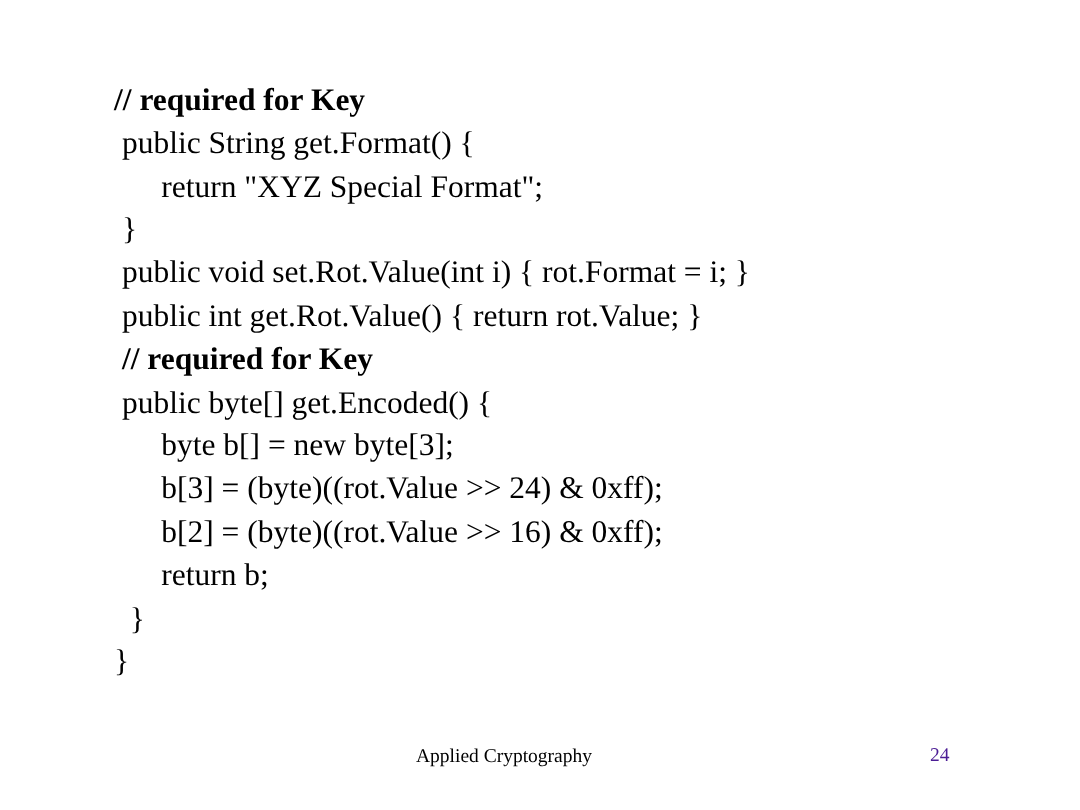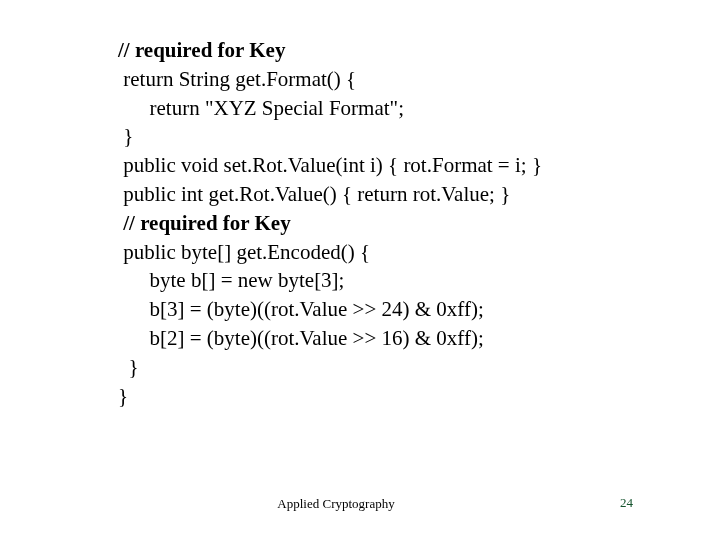--- a/index.html
+++ b/index.html
@@ -18,23 +18,22 @@
   .slide {
     position: absolute;
     left: 0;
     top: 0;
     width: 720px;
     height: 540px;
   }
   .code-block {
     position: absolute;
     left: 76px;
-    top: 36px;
+    top: 52px;
     width: 600px;
-    margin-left: 42px;
   }
   .code-line {
     font-family: "Liberation Serif", "DejaVu Serif", serif;
     font-size: 21px;
     line-height: 28.8px;
     white-space: pre;
     color: #000000;
   }
   .code-line.bold {
     font-weight: bold;
@@ -50,40 +49,41 @@
     color: #000000;
   }
   .footer-page {
     position: absolute;
     left: 620px;
     top: 495px;
     width: 60px;
     text-align: left;
     font-family: "Liberation Serif", "DejaVu Serif", serif;
     font-size: 13px;
-    color: #14532d;
+    color: #4c1d95;
   }
 </style>
 </head>
 <body>
 
 <div class="slide">
 
   <div class="code-block">
     <div class="code-line bold">// required for Key</div>
-    <div class="code-line"> return String get.Format() {</div>
+    <div class="code-line"> public String get.Format() {</div>
     <div class="code-line">      return "XYZ Special Format";</div>
     <div class="code-line"> }</div>
     <div class="code-line"> public void set.Rot.Value(int i) { rot.Format = i; }</div>
     <div class="code-line"> public int get.Rot.Value() { return rot.Value; }</div>
     <div class="code-line bold"> // required for Key</div>
     <div class="code-line"> public byte[] get.Encoded() {</div>
     <div class="code-line">      byte b[] = new byte[3];</div>
     <div class="code-line">      b[3] = (byte)((rot.Value &gt;&gt; 24) &amp; 0xff);</div>
     <div class="code-line">      b[2] = (byte)((rot.Value &gt;&gt; 16) &amp; 0xff);</div>
+    <div class="code-line">      return b;</div>
     <div class="code-line">  }</div>
     <div class="code-line">}</div>
   </div>
 
   <div class="footer-title">Applied Cryptography</div>
   <div class="footer-page">24</div>
 
 </div>
 
 </body></html>

